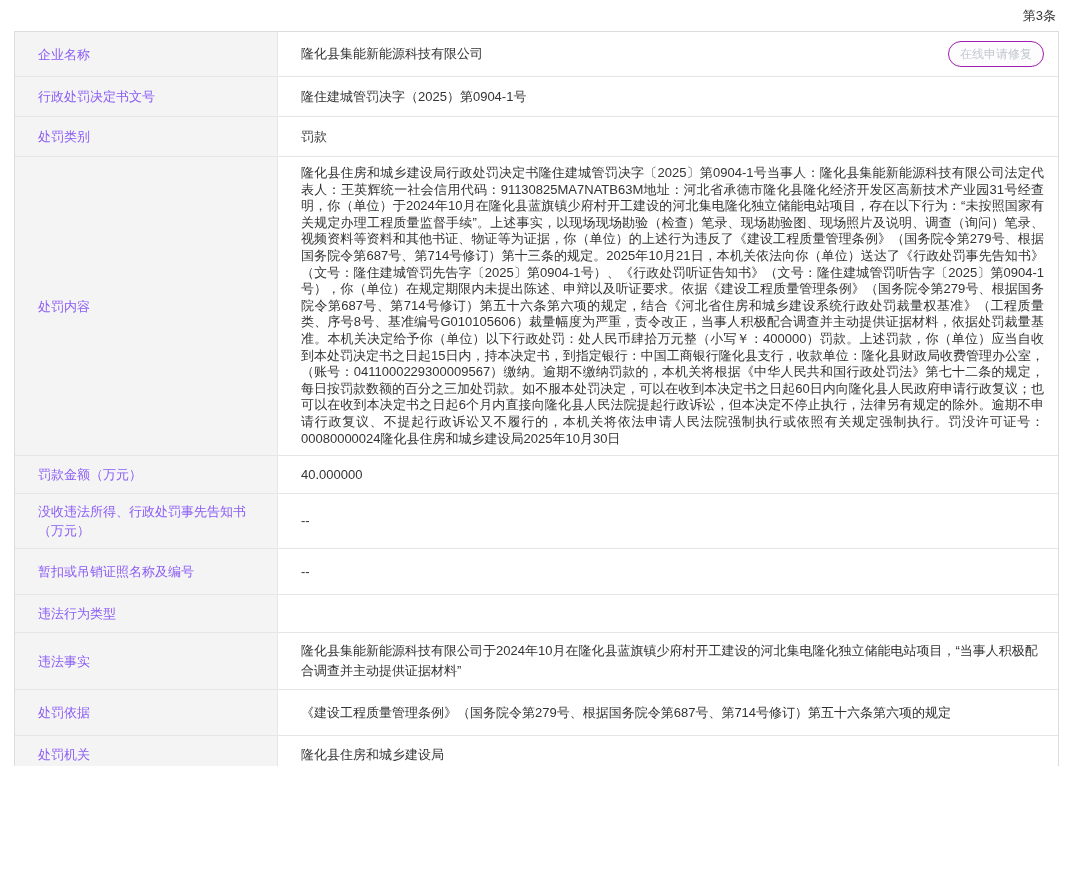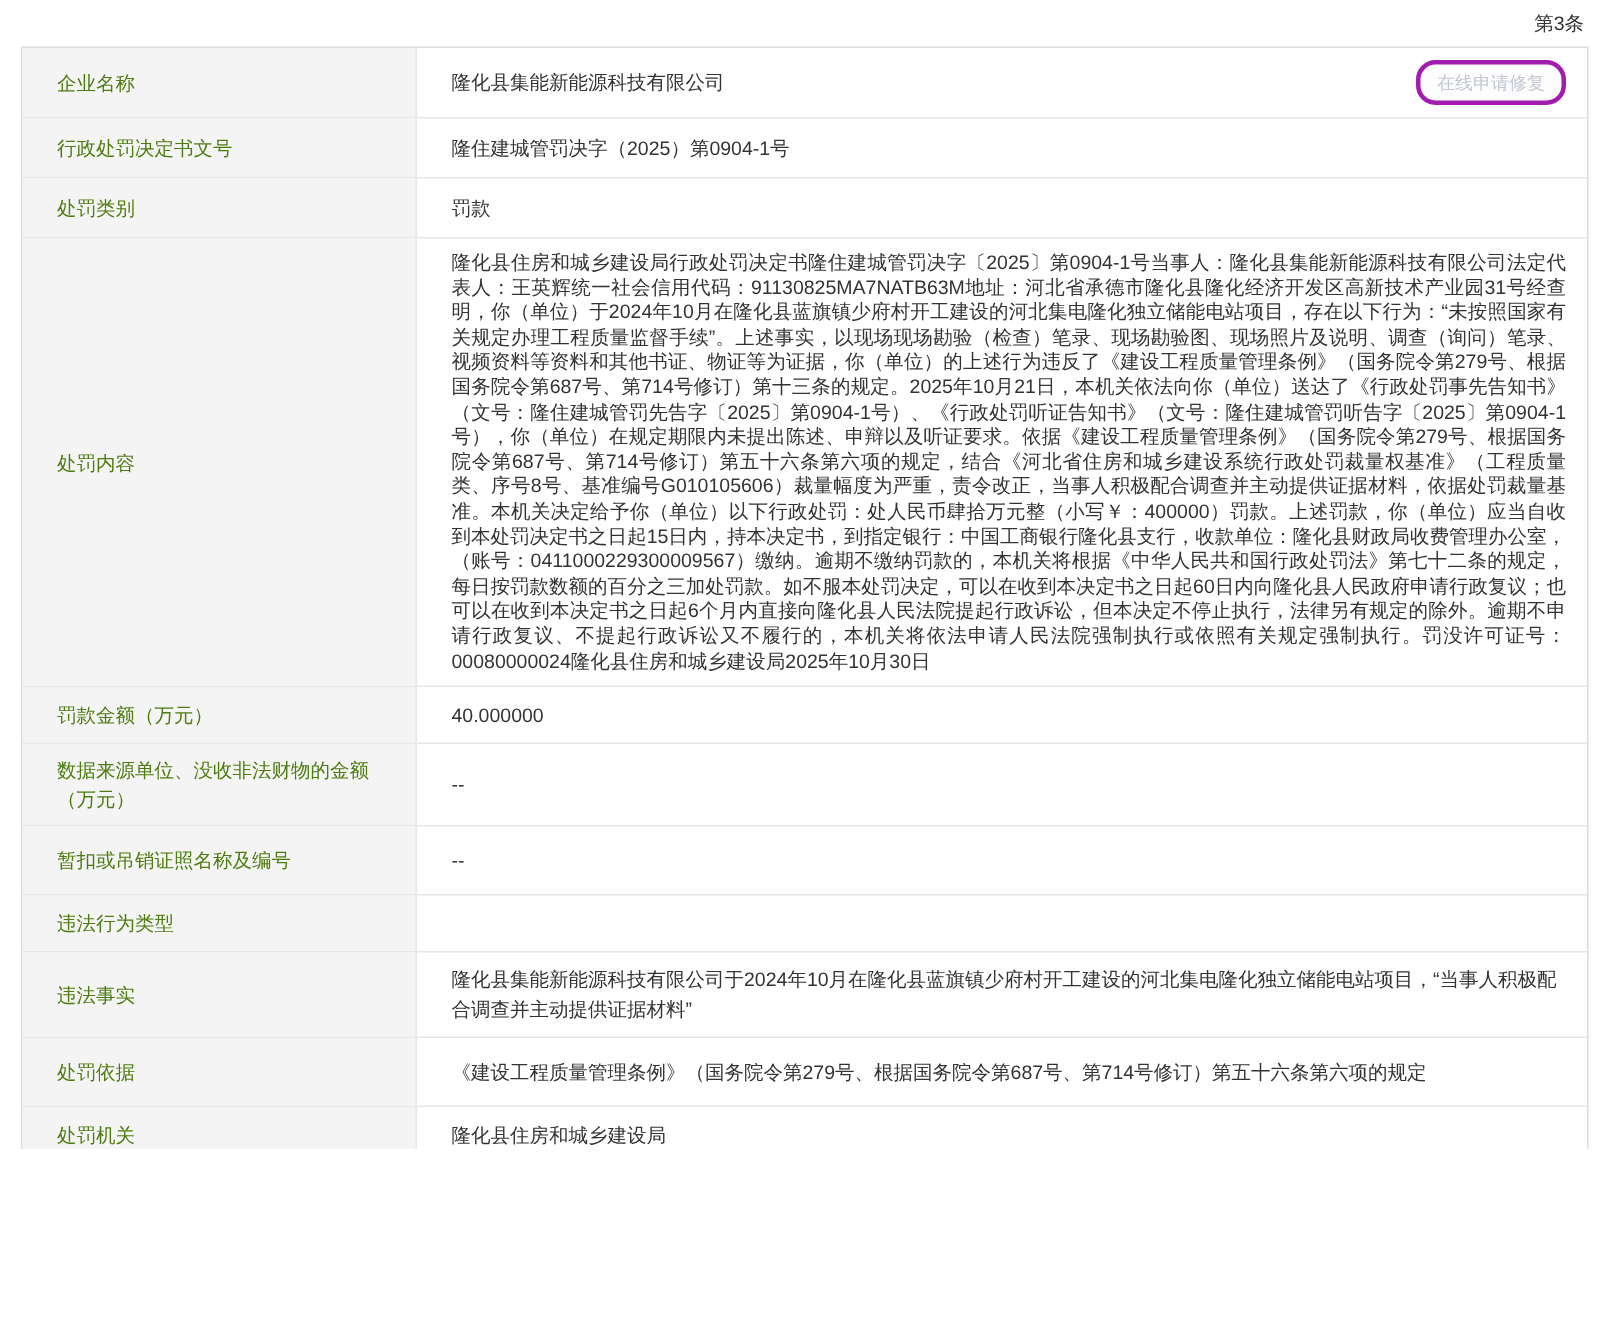--- a/index.html
+++ b/index.html
@@ -40,21 +40,21 @@
     flex: 0 0 263px;
     width: 263px;
     box-sizing: border-box;
     background: #f4f4f4;
     border-right: 1px solid #e6e6e6;
     padding: 8px 18px 8px 23px;
     display: flex;
     align-items: center;
     font-size: 13px;
     line-height: 19px;
-    color: #4d7c0f;
+    color: #8b5cf6;
   }
   .cell-value {
     flex: 1 1 auto;
     box-sizing: border-box;
     padding: 8px 14px 8px 23px;
     display: flex;
     align-items: center;
     font-size: 13px;
     line-height: 20px;
     color: #333333;
@@ -77,21 +77,21 @@
     text-align: justify;
   }
   .two-line .cell-value { line-height: 20px; }
   .repair-btn {
     margin-left: auto;
     flex: 0 0 auto;
     font-family: inherit;
     font-size: 12px;
     color: #c2c7d1;
     background: #fdfdfe;
-    border: 3px solid #a21caf;
+    border: 1px solid #a21caf;
     border-radius: 13px;
     padding: 6px 11px;
     line-height: 12px;
     cursor: not-allowed;
     white-space: nowrap;
   }
 </style>
 </head>
 <body>
 
@@ -132,21 +132,21 @@
     </div>
 
     <div class="row h37">
       <div class="cell-label">罚款金额（万元）</div>
       <div class="cell-value">
         <span class="val">40.000000</span>
       </div>
     </div>
 
     <div class="row h40 two-line">
-      <div class="cell-label">数据来源单位、没收非法财物的金额（万元）</div>
+      <div class="cell-label">没收违法所得、行政处罚事先告知书（万元）</div>
       <div class="cell-value">
         <span class="val">--</span>
       </div>
     </div>
 
     <div class="row h45">
       <div class="cell-label">暂扣或吊销证照名称及编号</div>
       <div class="cell-value">
         <span class="val">--</span>
       </div>

